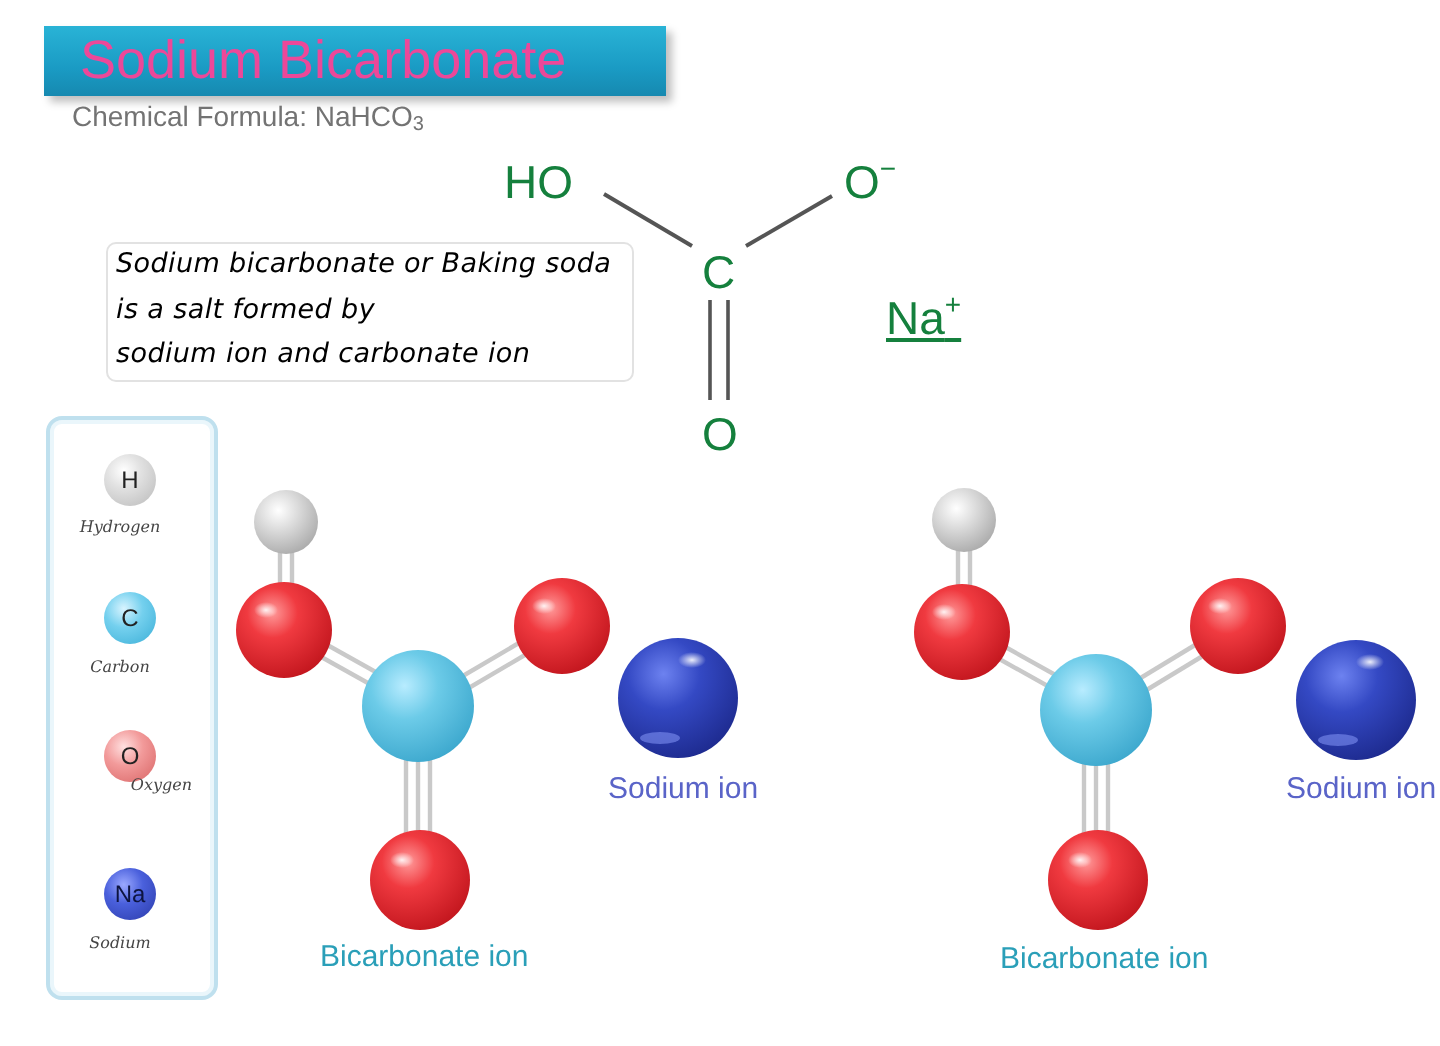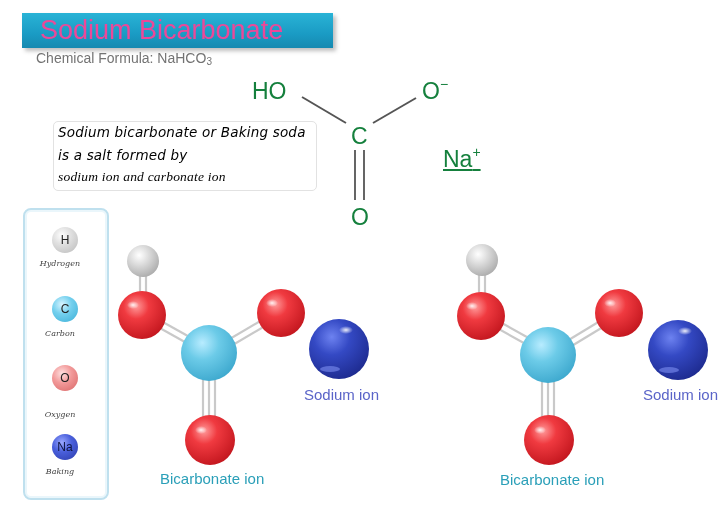--- a/index.html
+++ b/index.html
@@ -36,21 +36,21 @@
 </head>
 <body>
 
 <div class="abs banner"></div>
 <div class="abs banner-text">Sodium Bicarbonate</div>
 <div class="abs subtitle"><span>Chemical Formula: NaHCO</span><span class="sub">3</span></div>
 
 <div class="abs note-box"></div>
 <div class="abs note-line" style="top:124px;">Sodium bicarbonate or Baking soda</div>
 <div class="abs note-line" style="top:147px;">is a salt formed by</div>
-<div class="abs note-line" style="top:169px;font-family:Liberation Serif, serif;">sodium ion and carbonate ion</div>
+<div class="abs note-line" style="top:169px;">sodium ion and carbonate ion</div>
 
 <svg class="abs" style="left:0;top:0;" width="720" height="240">
   <line x1="302" y1="97" x2="346" y2="123" stroke="#555" stroke-width="2"></line>
   <line x1="373" y1="123" x2="416" y2="98" stroke="#555" stroke-width="2"></line>
   <line x1="355" y1="150" x2="355" y2="200" stroke="#555" stroke-width="1.8"></line>
   <line x1="364" y1="150" x2="364" y2="200" stroke="#555" stroke-width="1.8"></line>
 </svg>
 <div class="abs formula" style="left:252px;top:78px;">HO</div>
 <div class="abs formula" style="left:422px;top:78px;"><span>O</span><sup>−</sup></div>
 <div class="abs formula" style="left:351px;top:123px;">C</div>
@@ -59,24 +59,24 @@
 
 <div class="abs legend"></div>
 
 <div class="abs leg-atom" style="left:52px;top:227px;background:radial-gradient(circle at 38% 32%, #ffffff 0%, #e2e2e2 35%, #b9b9b9 100%);">H</div>
 <div class="abs leg-label" style="left:24px;top:259px;">Hydrogen</div>
 
 <div class="abs leg-atom" style="left:52px;top:296px;background:radial-gradient(circle at 38% 32%, #d8f4ff 0%, #74d0ee 40%, #3aaed6 100%);">C</div>
 <div class="abs leg-label" style="left:24px;top:329px;">Carbon</div>
 
 <div class="abs leg-atom" style="left:52px;top:365px;background:radial-gradient(circle at 38% 32%, #ffe0e0 0%, #f29a9a 40%, #d86464 100%);">O</div>
-<div class="abs leg-label" style="left:24px;top:410px;">Oxygen</div>
+<div class="abs leg-label" style="left:24px;top:388px;text-align:right;">Oxygen</div>
 
 <div class="abs leg-atom" style="left:52px;top:434px;background:radial-gradient(circle at 38% 32%, #9aa8ff 0%, #4a60dc 40%, #2a3aa8 100%);color:#0d1440;">Na</div>
-<div class="abs leg-label" style="left:24px;top:467px;">Baking</div>
+<div class="abs leg-label" style="left:24px;top:467px;">Sodium</div>
 
 <svg class="abs" style="left:0;top:0;" width="720" height="523">
   <defs>
     <radialGradient id="gH" cx="0.38" cy="0.32" r="0.75">
       <stop offset="0" stop-color="#ffffff"></stop>
       <stop offset="0.4" stop-color="#dcdcdc"></stop>
       <stop offset="1" stop-color="#a8a8a8"></stop>
     </radialGradient>
     <radialGradient id="gO" cx="0.38" cy="0.32" r="0.75">
       <stop offset="0" stop-color="#ff9a9a"></stop>

